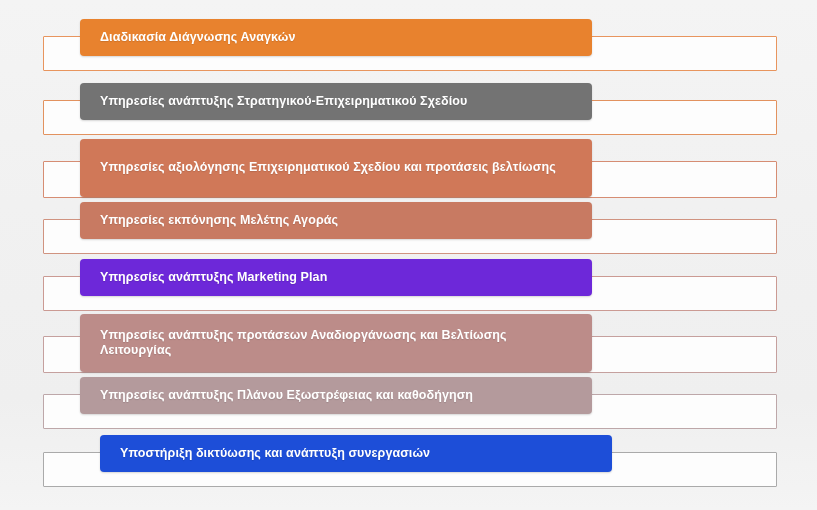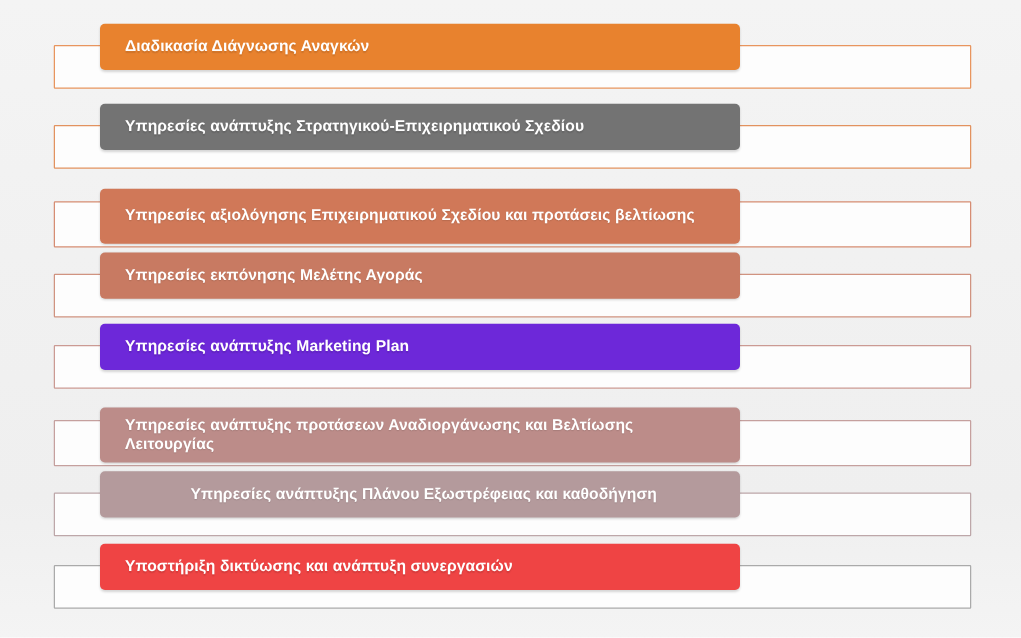--- a/index.html
+++ b/index.html
@@ -61,21 +61,21 @@
     white-space: pre-line;
     text-shadow: 0 1px 1px rgba(0,0,0,0.12);
   }
 
   
   .row.single .outline-box { top: 17px; height: 35px; }
   .row.single .bar        { top: 0px;  height: 37px; }
 
   
   .row.double .outline-box { top: 22px; height: 37px; }
-  .row.double .bar         { top: 12px;  height: 44px; }
+  .row.double .bar         { top: 0px;  height: 58px; }
 </style>
 </head>
 <body>
 
 <div id="diagram">
     <div class="row single" style="top: 19px;">
       <div class="outline-box" style="border-color: rgb(232, 149, 94);"></div>
       <div class="bar" style="background: rgb(232, 130, 46);">
         <span class="bar-label">Διαδικασία Διάγνωσης Αναγκών</span>
       </div>
@@ -105,23 +105,23 @@
       </div>
     </div>
     <div class="row double" style="top: 314px;">
       <div class="outline-box" style="border-color: rgb(197, 160, 158);"></div>
       <div class="bar" style="background: rgb(188, 140, 137);">
         <span class="bar-label">Υπηρεσίες ανάπτυξης προτάσεων Αναδιοργάνωσης και Βελτίωσης Λειτουργίας</span>
       </div>
     </div>
     <div class="row single" style="top: 377px;">
       <div class="outline-box" style="border-color: rgb(189, 167, 169);"></div>
-      <div class="bar" style="background: rgb(180, 154, 156); justify-content: center;">
+      <div class="bar" style="background: rgb(180, 154, 156);">
         <span class="bar-label">Υπηρεσίες ανάπτυξης Πλάνου Εξωστρέφειας και καθοδήγηση</span>
       </div>
     </div>
     <div class="row single" style="top: 435px;">
       <div class="outline-box" style="border-color: rgb(170, 170, 170);"></div>
-      <div class="bar" style="background: #ef4444;">
+      <div class="bar" style="background: #1d4ed8; margin-left: 20px;">
         <span class="bar-label">Υποστήριξη δικτύωσης και ανάπτυξη συνεργασιών</span>
       </div>
     </div>
   </div>
 
 </body></html>

